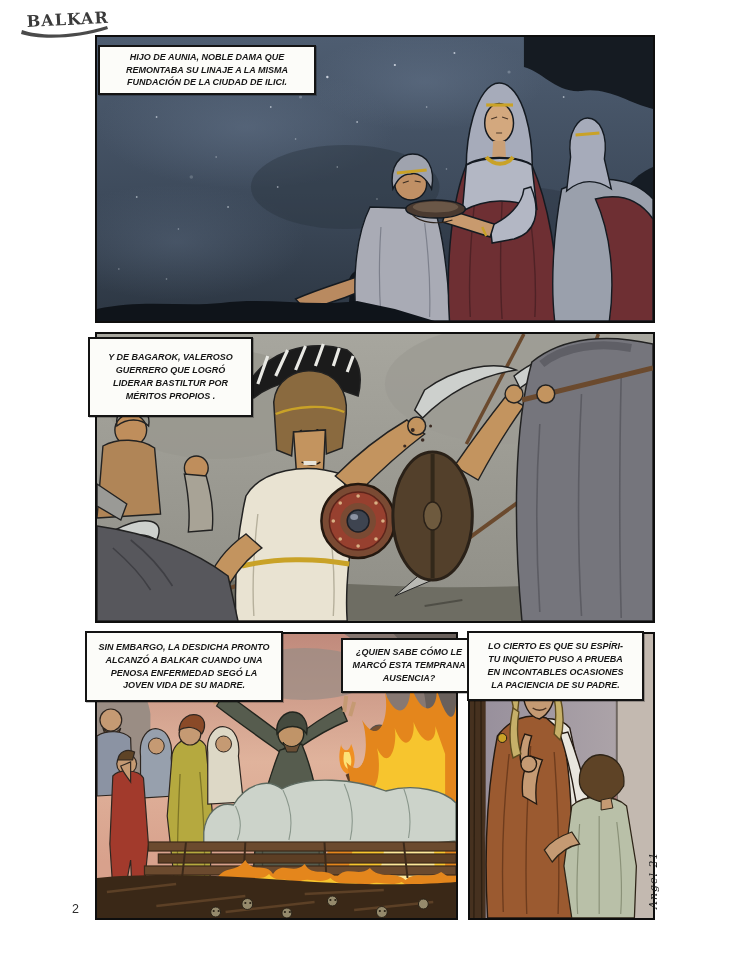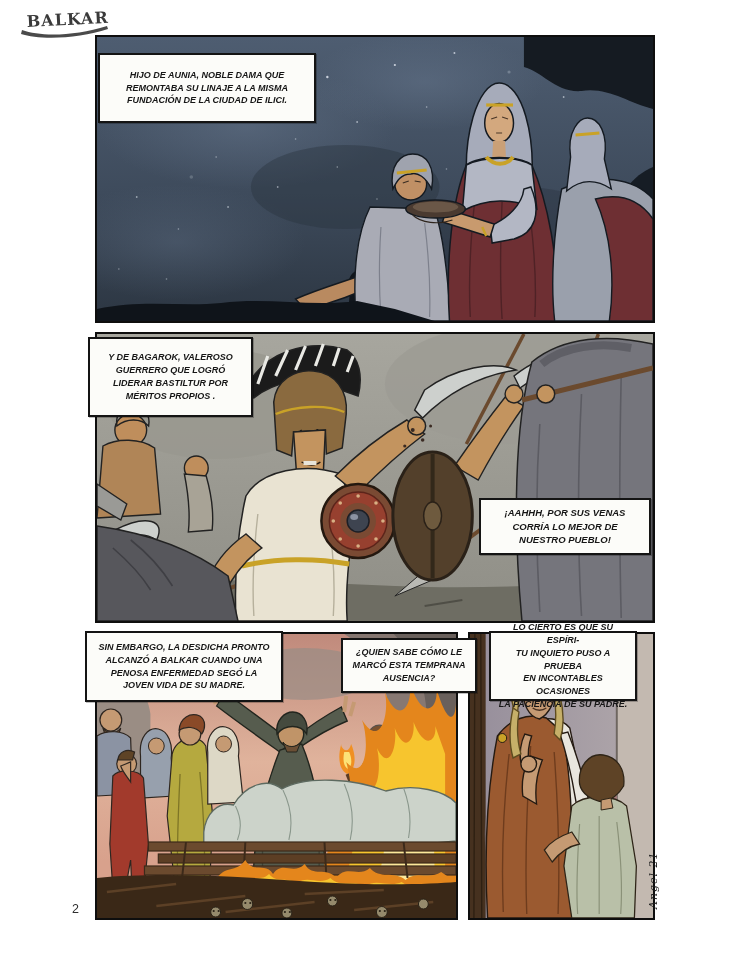--- a/index.html
+++ b/index.html
@@ -362,43 +362,40 @@
       <g stroke="#2e2417" stroke-width="1.3">
         <path d="M104,172 C116,160 148,160 160,172 L170,232 L168,284 L104,284 L96,232 Z" fill="#b9c0a8"></path>
         <path d="M112,190 C110,220 108,252 110,280 M150,188 C154,220 156,252 154,280 M132,182 C132,216 132,252 132,280" fill="none" stroke="#8a9178" stroke-width="1.2"></path>
         <path d="M104,198 C92,202 82,208 76,216 L84,228 C92,218 102,212 112,210 Z" fill="#c59a73"></path>
         <path d="M112,150 C110,132 122,119 136,121 C151,123 159,136 157,152 C151,162 144,166 136,168 C124,166 114,160 112,150 Z" fill="#5e4326"></path>
         <path d="M134,166 L134,176 L146,174 L144,164 Z" fill="#c59a73" stroke-width="1"></path>
       </g>
     </svg>
   </div>
 
-  <div class="caption" style="left:98px;top:53px;width:218px;height:70px;">HIJO DE AUNIA, NOBLE DAMA QUE
+  <div class="caption" style="left:98px;top:45px;width:218px;height:50px;">HIJO DE AUNIA, NOBLE DAMA QUE
 REMONTABA SU LINAJE A LA MISMA
 FUNDACIÓN DE LA CIUDAD DE ILICI.</div>
 
   <div class="caption" style="left:88px;top:337px;width:165px;height:80px;">Y DE BAGAROK, VALEROSO
 GUERRERO QUE LOGRÓ
 LIDERAR BASTILTUR POR
 MÉRITOS PROPIOS .</div>
 
-  <div class="caption speech" style="left:479px;top:498px;width:172px;height:57px;">¡AAHHH, POR SUS VENAS
-CORRÍA LO MEJOR DE
-NUESTRO PUEBLO!</div>
 
   <div class="caption" style="left:85px;top:631px;width:198px;height:71px;">SIN EMBARGO, LA DESDICHA PRONTO
 ALCANZÓ A BALKAR CUANDO UNA
 PENOSA ENFERMEDAD SEGÓ LA
 JOVEN VIDA DE SU MADRE.</div>
 
   <div class="caption" style="left:317px;top:638px;width:136px;height:55px;margin-left:24px;">¿QUIEN SABE CÓMO LE
 MARCÓ ESTA TEMPRANA
 AUSENCIA?</div>
 
-  <div class="caption" style="left:489px;top:631px;width:148px;height:70px;">LO CIERTO ES QUE SU ESPÍRI-
+  <div class="caption" style="left:467px;top:631px;width:177px;height:70px;">LO CIERTO ES QUE SU ESPÍRI-
 TU INQUIETO PUSO A PRUEBA
 EN INCONTABLES OCASIONES
 LA PACIENCIA DE SU PADRE.</div>
 
   <div class="pagenum">2</div>
   <div class="signature">Angel 21</div>
 
 </div>
 
 </body></html>

